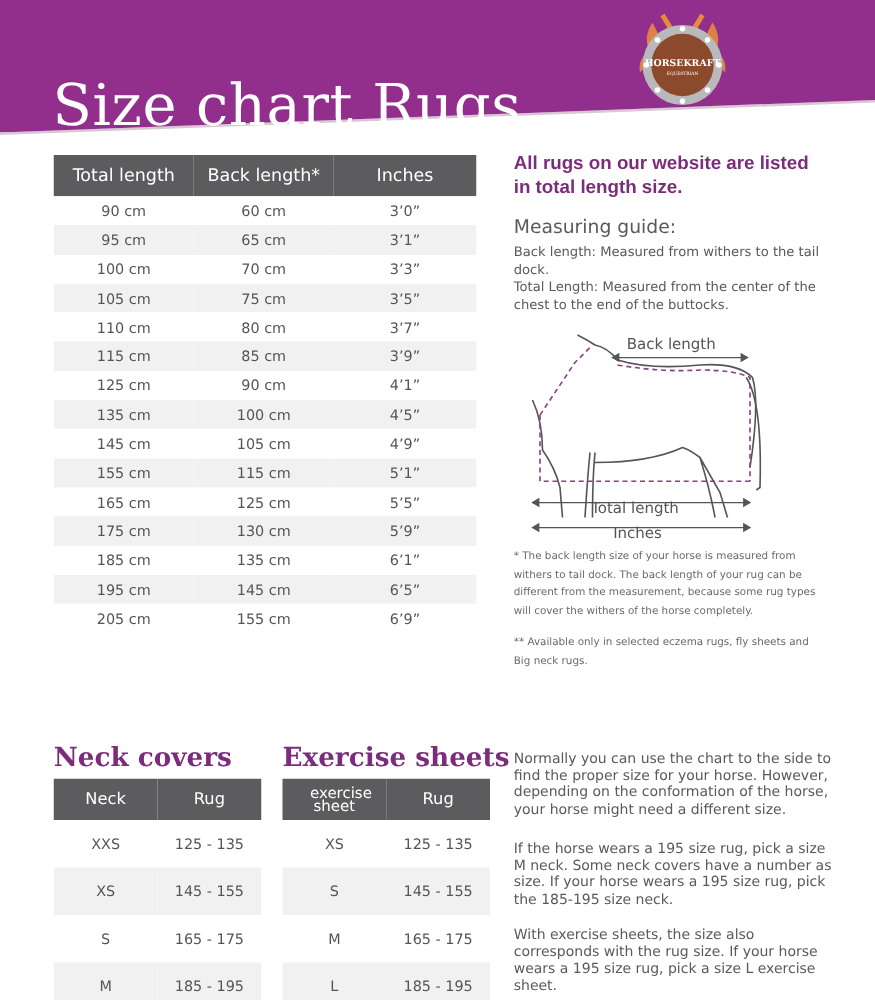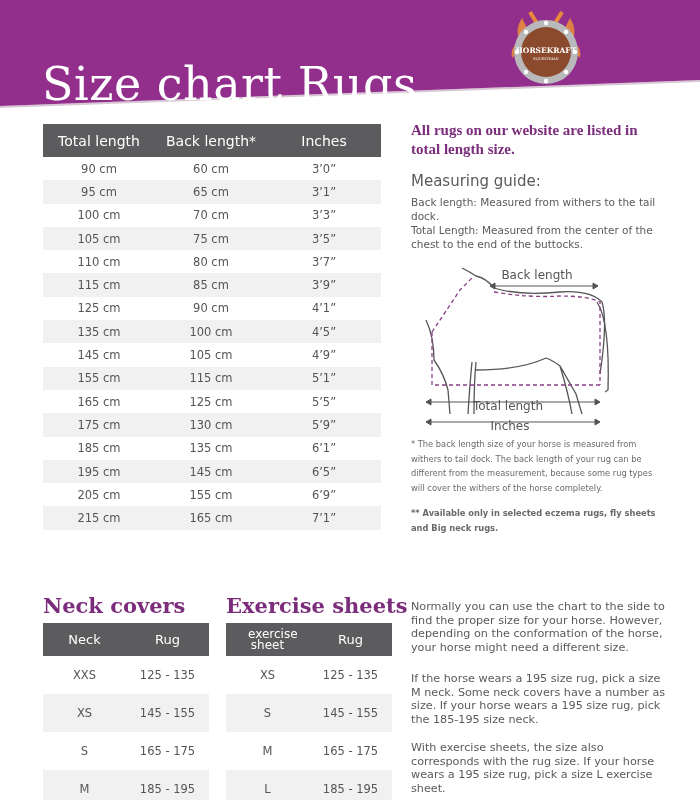--- a/index.html
+++ b/index.html
@@ -11,26 +11,26 @@
 
   table.sz { border-collapse: collapse; position: absolute; table-layout: fixed; }
   table.sz th { background: #5c5c5e; color: #ffffff; font-weight: normal; font-size: 14px; height: 33px; padding: 0; text-align: center; }
   table.sz td { font-size: 11.5px; color: #555; text-align: center; padding: 0; height: 23.3px; }
   table.sz tr:nth-child(even) td { background: #f1f1f1; }
   table.sz tr:nth-child(odd) td { background: #ffffff; }
 
   #main-table { left: 43px; top: 124px; width: 338px; }
   #main-table col.c1 { width: 112px; } #main-table col.c2 { width: 112px; } #main-table col.c3 { width: 114px; }
 
-  .side-h { position: absolute; left: 411px; top: 121px; width: 250px; font-family: Liberation Serif, serif; font-weight: bold; color: #7b2d7b; font-size: 15px; line-height: 19px; }
+  .side-h { position: absolute; left: 411px; top: 121px; width: 250px; font-family: Liberation Sans, sans-serif; font-weight: bold; color: #7b2d7b; font-size: 15px; line-height: 19px; }
   .guide-h { position: absolute; left: 411px; top: 172px; font-size: 15px; color: #5a5a5a; }
   .guide-t { position: absolute; left: 411px; top: 195px; width: 250px; font-size: 10.5px; line-height: 14px; color: #5a5a5a; }
   .diagram { position: absolute; left: 410px; top: 262px; width: 220px; height: 172px; }
   .note1 { position: absolute; left: 411px; top: 437px; width: 250px; font-size: 8.3px; line-height: 14.5px; color: #6a6a6a; }
-  .note2 { position: absolute; left: 411px; top: 506px; width: 250px; font-size: 8.3px; line-height: 14.5px; color: #6a6a6a; font-weight: bold; }
+  .note2 { position: absolute; left: 411px; top: 506px; width: 250px; font-size: 8.3px; line-height: 14.5px; color: #6a6a6a; }
 
   .sec-h { position: absolute; font-family: "DejaVu Serif", serif; font-weight: bold; color: #7b2d7b; font-size: 21px; }
   #neck-h { left: 43px; top: 593px; }
   #ex-h { left: 226px; top: 593px; }
   #neck-table { left: 43px; top: 623px; width: 166px; }
   #ex-table { left: 226px; top: 623px; width: 166px; }
   #neck-table th, #ex-table th { height: 33px; font-size: 13px; }
   #ex-table th.two { font-size: 12px; line-height: 11px; }
   #neck-table td, #ex-table td { height: 38px; font-size: 11.5px; }
 
@@ -143,25 +143,20 @@
       </tr>
       <tr>
         <td>195 cm</td>
         <td>145 cm</td>
         <td>6’5”</td>
       </tr>
       <tr>
         <td>205 cm</td>
         <td>155 cm</td>
         <td>6’9”</td>
-      </tr>
-      <tr>
-        <td>215 cm</td>
-        <td>165 cm</td>
-        <td>7’1”</td>
       </tr>
     </tbody>
 </table>
 
 <div class="side-h">All rugs on our website are listed in total length size.</div>
 <div class="guide-h">Measuring guide:</div>
 <div class="guide-t">
   <div>Back length: Measured from withers to the tail dock.</div>
   <div>Total Length: Measured from the center of the chest to the end of the buttocks.</div>
 </div>

